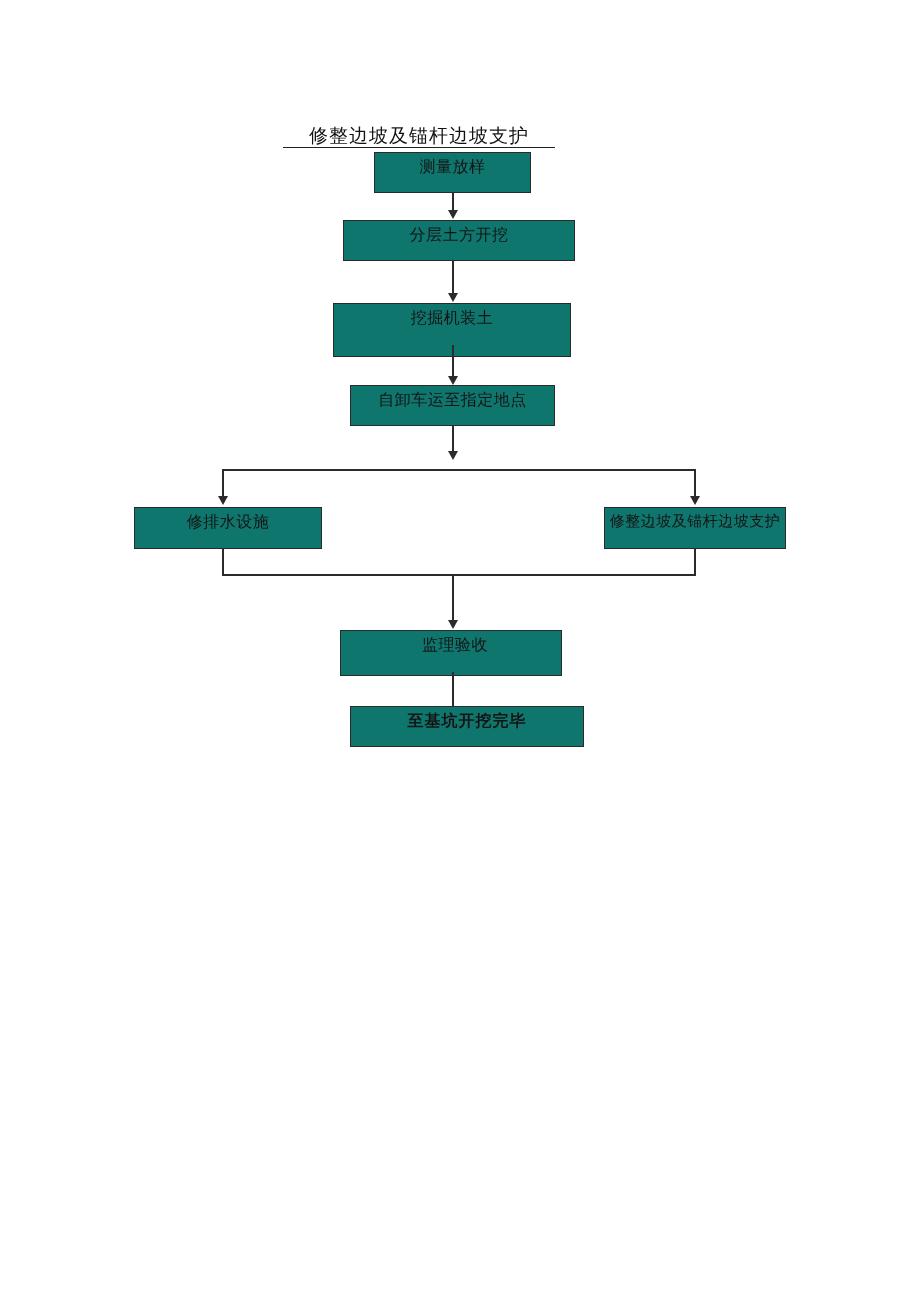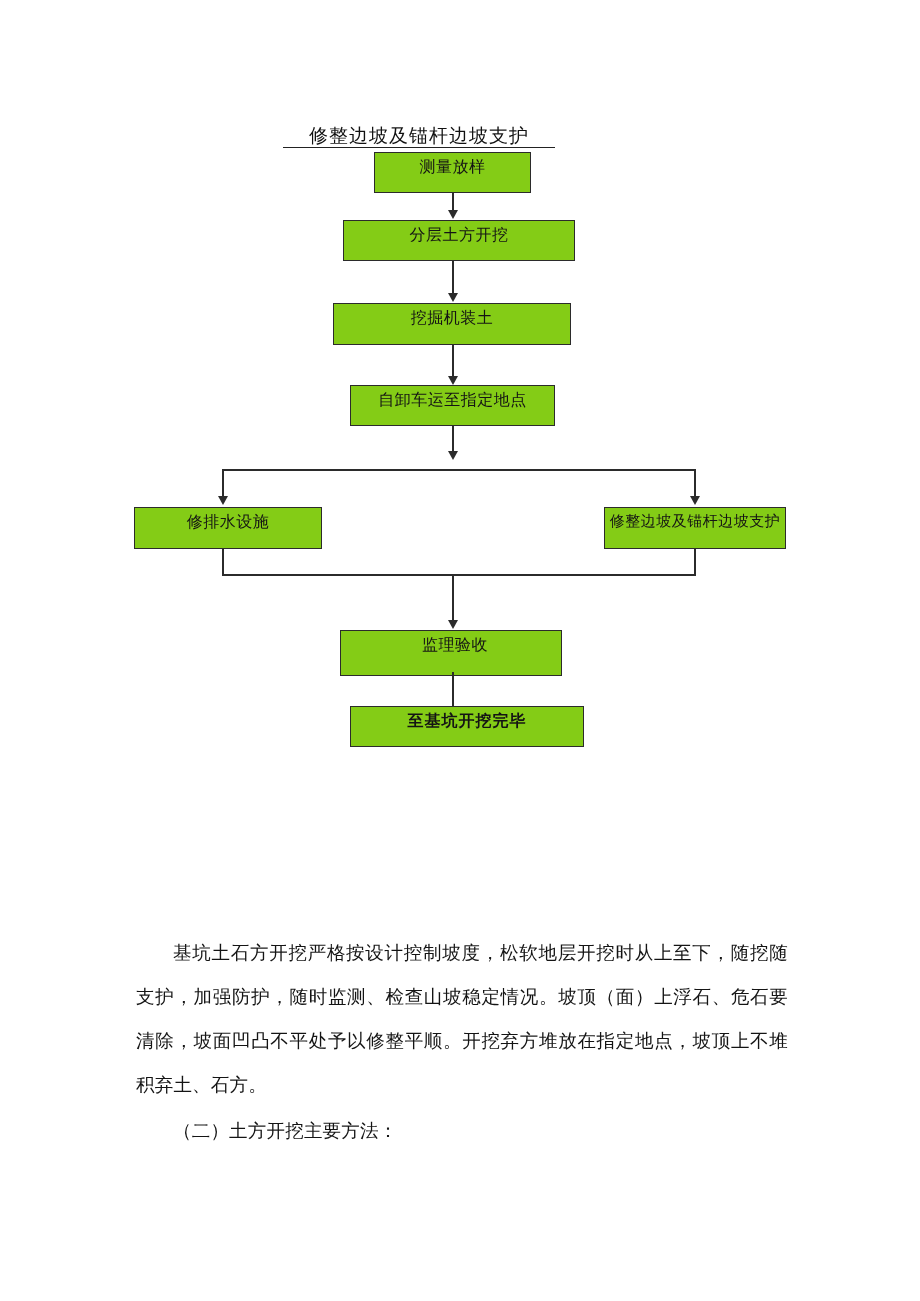--- a/index.html
+++ b/index.html
@@ -37,35 +37,35 @@
     color: #111;
     border-bottom: 1.6px solid #222;
     padding-bottom: 1px;
     white-space: nowrap;
   }
 
   .node {
     position: absolute;
     box-sizing: border-box;
     border: 1.8px solid #2b2b2b;
-    background: #84cc16;
+    background: #0f766e;
     text-align: center;
     font-size: 16px;
     line-height: 19px;
     letter-spacing: 0.5px;
     color: #141414;
     padding-top: 4px;
   }
   .node.bold { font-weight: bold; letter-spacing: 1px; }
   .node .txt { display: block; }
 
   
   #node-survey        { left: 374px; top: 152px; width: 157px; height: 41px; }
   #node-layered       { left: 343px; top: 220px; width: 232px; height: 41px; }
-  #node-excavator     { left: 333px; top: 303px; width: 238px; height: 42px; }
+  #node-excavator     { left: 333px; top: 303px; width: 238px; height: 54px; }
   #node-truck         { left: 350px; top: 385px; width: 205px; height: 41px; }
   #node-drainage      { left: 134px; top: 507px; width: 188px; height: 42px; }
   #node-slope         { left: 604px; top: 507px; width: 182px; height: 42px;
                         font-size: 15px; line-height: 19px; }
   #node-inspection    { left: 340px; top: 630px; width: 222px; height: 46px; padding-left: 8px; }
   #node-finish        { left: 350px; top: 706px; width: 234px; height: 41px; }
 
   
   .vline {
     position: absolute;
@@ -166,17 +166,15 @@
     <div class="vline" style="left:452px; top:672px; height:41px;"></div>
     <div class="arrowhead" style="left:448px; top:712px;"></div>
 
     <div class="node bold" id="node-finish">
       <span class="txt">至基坑开挖完毕</span>
     </div>
 
   </div>
 
 
-  <p class="para" id="para-2">基坑土石方开挖严格按设计控制坡度，松软地层开挖时从上至下，随挖随支护，加强防护，随时监测、检查山坡稳定情况。坡顶（面）上浮石、危石要清除，坡面凹凸不平处予以修整平顺。开挖弃方堆放在指定地点，坡顶上不堆积弃土、石方。</p>
 
-  <p class="para" id="para-3">（二）土方开挖主要方法：</p>
 
 </div>
 
 </body></html>

